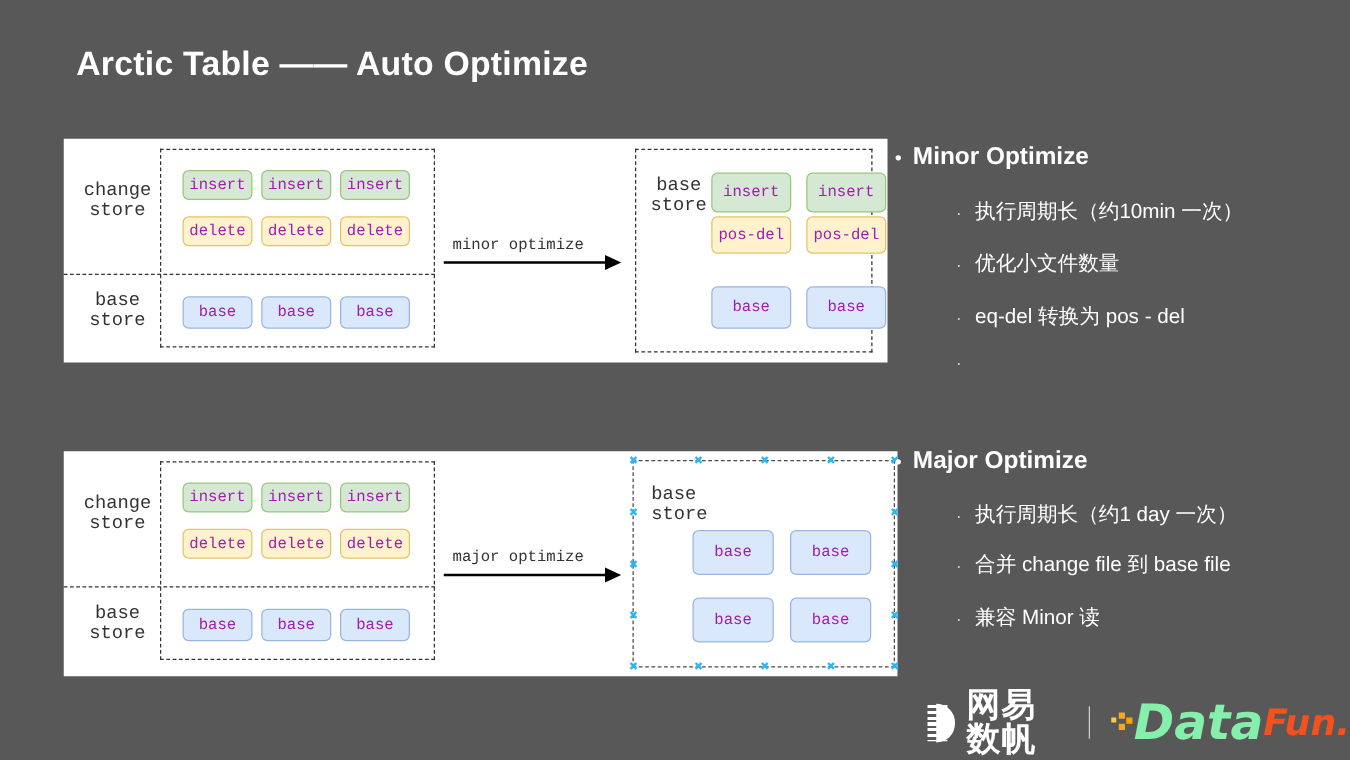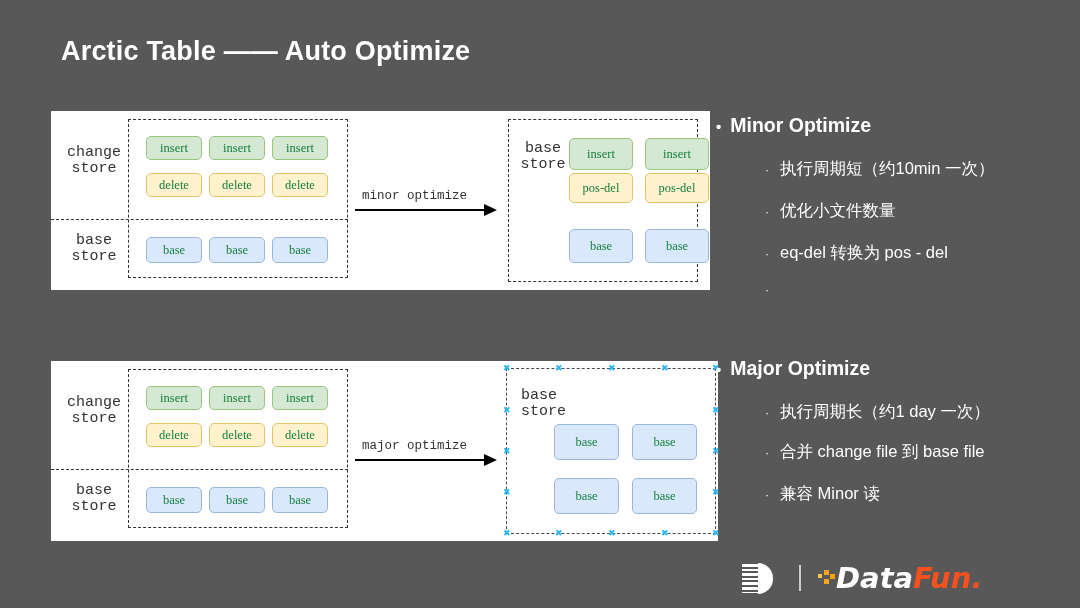--- a/index.html
+++ b/index.html
@@ -76,23 +76,23 @@
     text-align: center;
     white-space: pre;
   }
   .storelabel-left { text-align: left; }
 
   
   .fbox {
     position: absolute;
     box-sizing: border-box;
     border-radius: 5px;
-    font-family: Liberation Serif, serif;
+    font-family: Liberation Mono, monospace;
     font-size: 12.5px;
-    color: #15803d;
+    color: #a21caf;
     display: flex;
     align-items: center;
     justify-content: center;
     white-space: nowrap;
   }
   .fbox.green  { background: #d5e8d4; border: 1.3px solid #9ac57f; }
   .fbox.yellow { background: #fff2cc; border: 1.3px solid #e3c36a; }
   .fbox.blue   { background: #dae8fc; border: 1.3px solid #9ab6e0; }
 
   
@@ -202,22 +202,22 @@
   .df-dots i {
     position: absolute;
     display: block;
     background: #f5a623;
   }
   .df-dots i:nth-child(1){ left:0px;  top:6px;  width:4px; height:4px; background:#f7c948; }
   .df-dots i:nth-child(2){ left:6px;  top:2px;  width:5px; height:5px; }
   .df-dots i:nth-child(3){ left:6px;  top:11px; width:5px; height:5px; }
   .df-dots i:nth-child(4){ left:12px; top:6px;  width:5px; height:5px; background:#f7a400; }
   .df-data {
-    color: #ffffff;
-    font-size: 29px;
+    color: #86efac;
+    font-size: 39px;
     font-weight: bold;
     font-style: italic;
     font-family: "DejaVu Sans", sans-serif;
     line-height: 1;
   }
   .df-fun {
     color: #f4511e;
     font-size: 29px;
     font-weight: bold;
     font-style: italic;
@@ -326,21 +326,21 @@
     <div class="fbox blue" style="left:581px; top:117px; width:65px; height:36px;">base</div>
   </div>
 
   <div class="rt-head" style="left:716px; top:114px;">
     <span class="dot">•</span>
     <span>Minor Optimize</span>
   </div>
 
   <div class="rt-item" style="left:765px; top:158px;">
     <span class="dot">·</span>
-    <span>执行周期短（约10min 一次）</span>
+    <span>执行周期长（约10min 一次）</span>
   </div>
   <div class="rt-item" style="left:765px; top:200px;">
     <span class="dot">·</span>
     <span>优化小文件数量</span>
   </div>
   <div class="rt-item" style="left:765px; top:242px;">
     <span class="dot">·</span>
     <span>eq-del 转换为 pos - del</span>
   </div>
   <div class="rt-item" style="left:765px; top:284px;">
@@ -363,20 +363,21 @@
   <div class="rt-item" style="left:765px; top:483px;">
     <span class="dot">·</span>
     <span>兼容 Minor 读</span>
   </div>
 
   <div class="footer">
     <span class="netease-mark">
       <span class="half"></span>
       <span class="bars"></span>
     </span>
+    <span class="netease-text">网易数帆</span>
     <span class="divider-bar"></span>
     <span class="datafun">
       <span class="df-dots">
         <i></i>
           <i></i>
           <i></i>
           <i></i>
       </span>
       <span class="df-data">Data</span>
       <span class="df-fun">Fun.</span>

